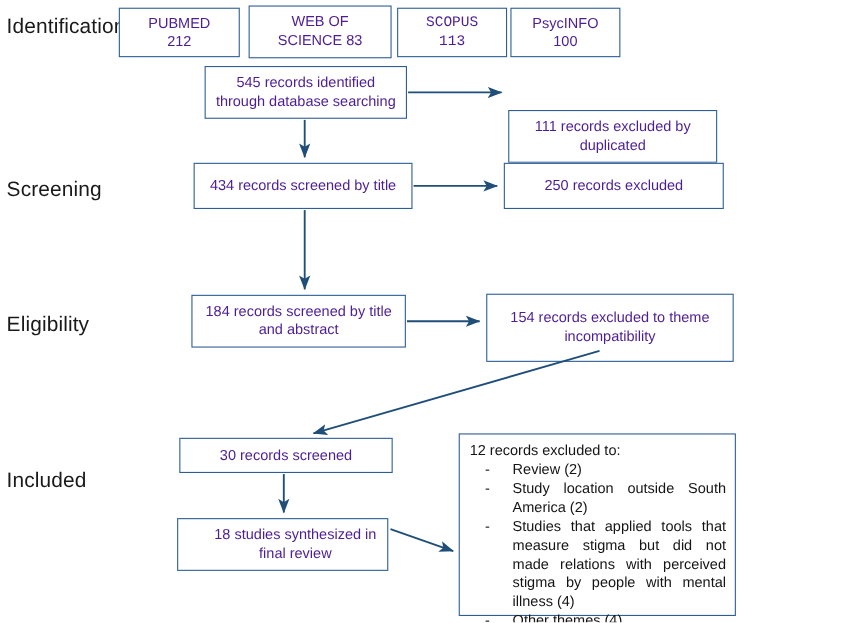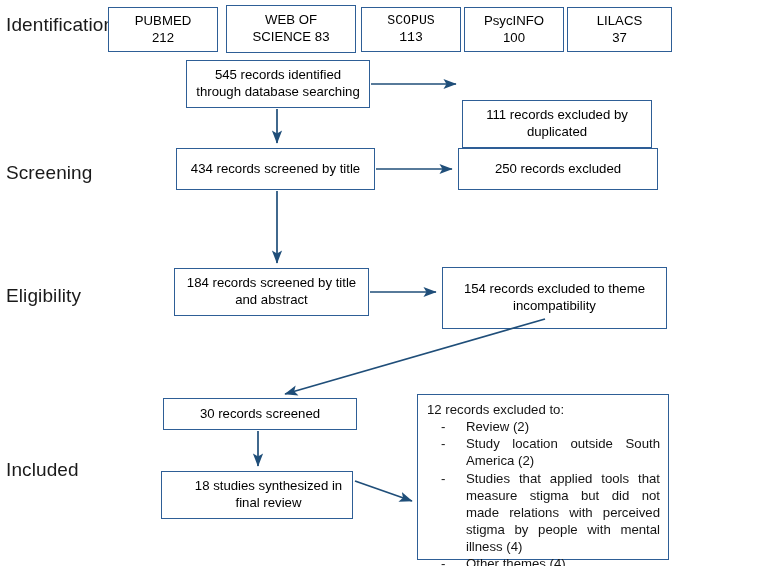--- a/index.html
+++ b/index.html
@@ -29,21 +29,21 @@
     position: absolute;
     box-sizing: border-box;
     border: 1.6px solid #2e5e96;
     background: #ffffff;
     display: flex;
     align-items: center;
     justify-content: center;
     text-align: center;
     font-size: 13.2px;
     line-height: 1.28;
-    color: #000000;
+    color: #4c1d95;
     padding: 2px 5px;
   }
   .node .lines {
     display: block;
     width: 100%;
   }
   .node .lines span {
     display: block;
   }
   .exclusion-box {
@@ -87,21 +87,21 @@
   }
 </style>
 </head>
 <body>
 
 <div id="canvas">
 
   <div class="stage-label" style="left:6px; top:14px;">Identification</div>
   <div class="stage-label" style="left:6px; top:162px;">Screening</div>
   <div class="stage-label" style="left:6px; top:285px;">Eligibility</div>
-  <div class="stage-label" style="left:6px; top:427px;margin-top:32px;">Included</div>
+  <div class="stage-label" style="left:6px; top:427px;">Included</div>
 
   <div class="node" style="left:108px; top:7px; width:110px; height:45px;">
     <span class="lines">
       <span>PUBMED</span>
       <span>212</span>
     </span>
   </div>
 
   <div class="node" style="left:226px; top:5px; width:130px; height:48px;">
     <span class="lines">
@@ -117,26 +117,20 @@
     </span>
   </div>
 
   <div class="node" style="left:464px; top:7px; width:100px; height:45px;">
     <span class="lines">
       <span>PsycINFO</span>
       <span>100</span>
     </span>
   </div>
 
-  <div class="node" style="left:567px; top:7px; width:105px; height:45px;">
-    <span class="lines">
-      <span>LILACS</span>
-      <span>37</span>
-    </span>
-  </div>
 
   <div class="node" style="left:186px; top:60px; width:184px; height:48px;">
     <span class="lines">
       <span>545 records identified</span>
       <span>through database searching</span>
     </span>
   </div>
 
   <div class="node" style="left:462px; top:60px; width:190px; height:48px;margin-top:40px;">
     <span class="lines">

